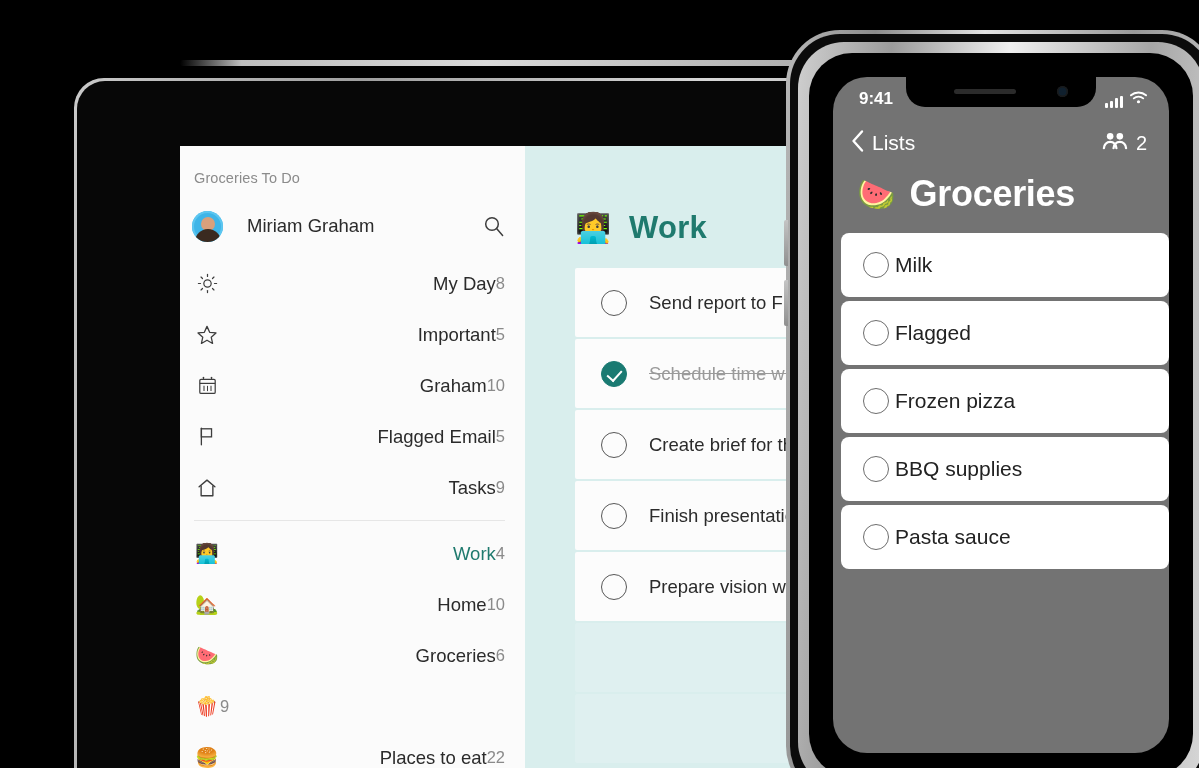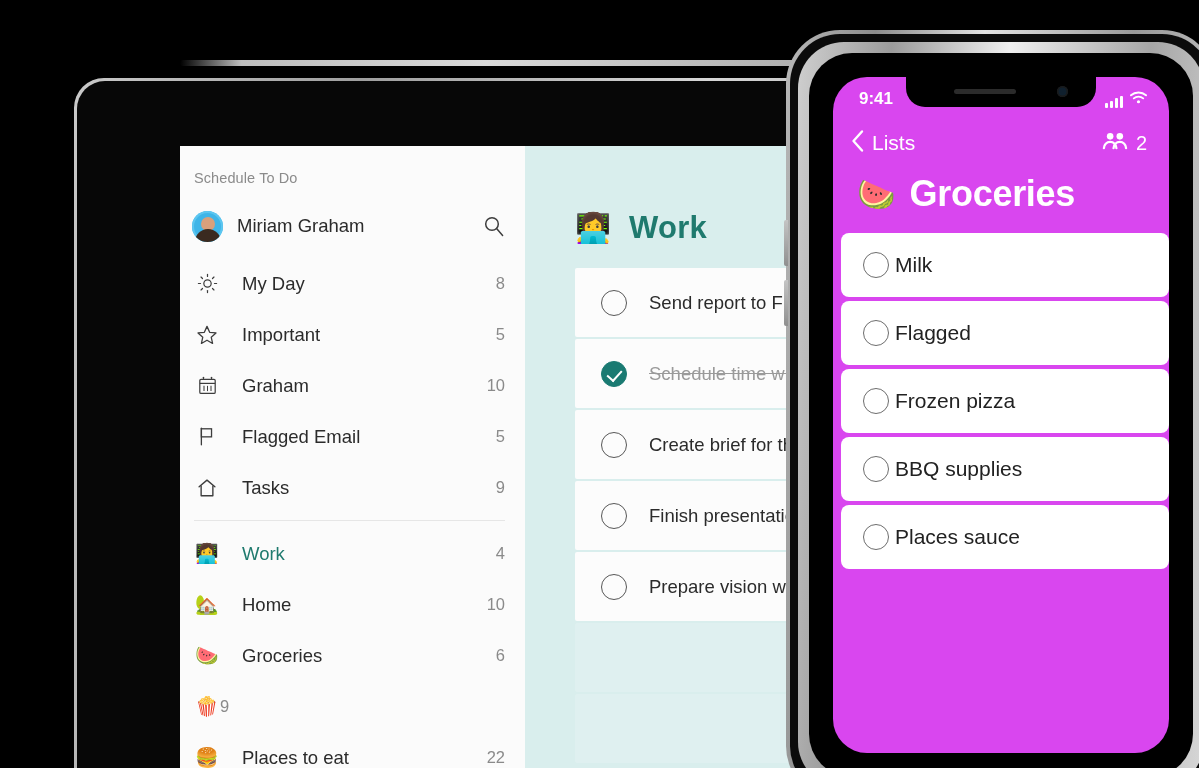--- a/index.html
+++ b/index.html
@@ -77,21 +77,21 @@
     background:#d9a07c;
   }
   .avatar::after {
     
     content:"";
     position:absolute; left:50%; bottom:0; transform:translateX(-50%);
     width:26px; height:13px; border-radius:13px 13px 0 0;
     background:#3a2a20;
   }
   .account-name {
-    margin-left: 14px;
+    margin-left: 24px;
     font-size: 18.5px;
     color: #2b2b2b;
     flex: 1;
   }
   .search-btn {
     width: 26px; height: 26px;
     display: flex; align-items: center; justify-content: center;
   }
 
   .nav-list { margin-top: 6px; }
@@ -106,20 +106,21 @@
     display: flex; align-items: center; justify-content: center;
     flex: 0 0 26px;
   }
   .nav-emoji { font-size: 19px; line-height: 1; }
   .nav-label {
     margin-left: 22px;
     font-size: 18.5px;
     color: #2b2b2b;
     flex: 1;
     white-space: nowrap;
+    text-align: right;
   }
   .nav-count {
     font-size: 16.5px;
     color: #8a8a8a;
   }
   .nav-item.selected .nav-label { color: #1f7a6e; }
   .nav-sep {
     height: 1px;
     background: #e6e6e6;
     margin: 7px 20px 7px 14px;
@@ -206,21 +207,21 @@
   #phone-bezel {
     position: absolute;
     left: 11px; top: 11px; right: 11px; bottom: 11px;
     border-radius: 43px;
     background: #000;
   }
   #phone-screen {
     position: absolute;
     left: 24px; top: 24px; right: 24px; bottom: 24px;
     border-radius: 34px;
-    background: #d946ef;
+    background: #737373;
     overflow: hidden;
   }
   
   .vol-btn {
     position: absolute;
     left: -2px;
     width: 4px;
     background: linear-gradient(180deg,#c4c4c4,#8f8f8f);
     border-radius: 2px 0 0 2px;
   }
@@ -306,21 +307,21 @@
 <div id="stage">
 
   <div id="tablet-rim">
     <div id="tablet-rim-inner"></div>
   </div>
   <div id="tablet-top-lip"></div>
 
   <div id="tablet-screen">
 
     <div class="sidebar">
-      <div class="app-title">Schedule To Do</div>
+      <div class="app-title">Groceries To Do</div>
 
       <div class="account-row">
         <div class="avatar"></div>
         <div class="account-name">Miriam Graham</div>
         <div class="search-btn">
           <svg width="22" height="22" viewBox="0 0 22 22" aria-hidden="true">
             <circle cx="9" cy="9" r="6.3" fill="none" stroke="#3d3d3d" stroke-width="1.5"></circle>
             <line x1="13.6" y1="13.6" x2="19.6" y2="20.4" stroke="#3d3d3d" stroke-width="1.5" stroke-linecap="round"></line>
           </svg>
         </div>
@@ -549,21 +550,21 @@
               <div class="phone-task">
                 <span class="phone-chk"></span>
                 <span class="phone-task-text">Frozen pizza</span>
               </div>
               <div class="phone-task">
                 <span class="phone-chk"></span>
                 <span class="phone-task-text">BBQ supplies</span>
               </div>
               <div class="phone-task">
                 <span class="phone-chk"></span>
-                <span class="phone-task-text">Places sauce</span>
+                <span class="phone-task-text">Pasta sauce</span>
               </div>
             </div>
 
           </div>
         </div>
       </div>
     </div>
   </div>
 
 </div>

